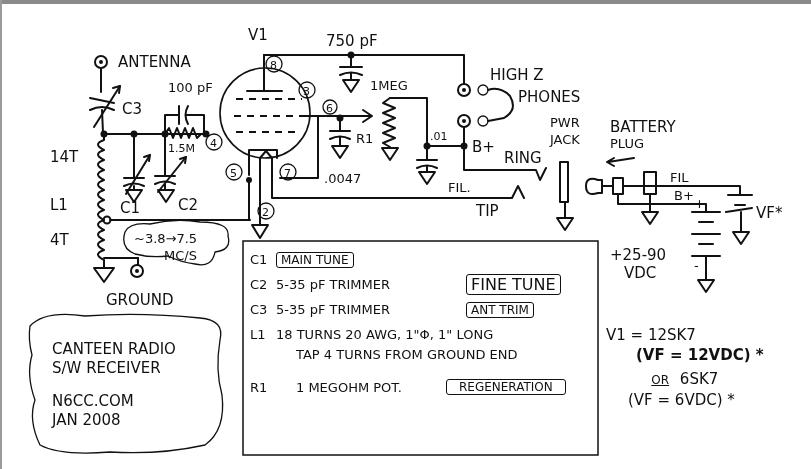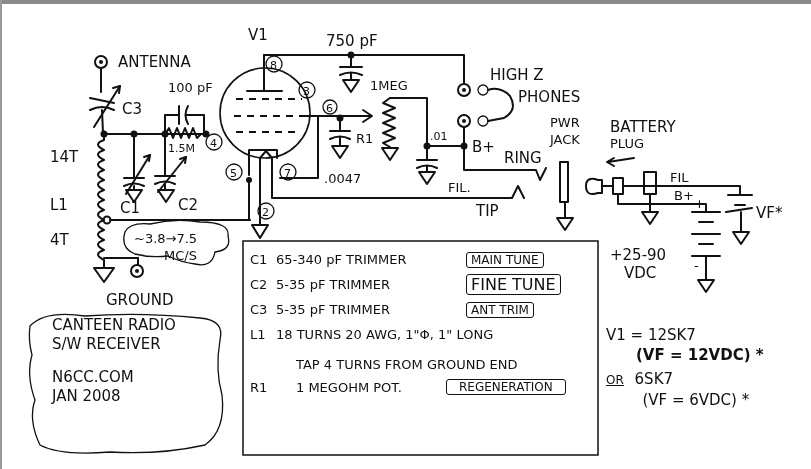--- a/index.html
+++ b/index.html
@@ -261,58 +261,57 @@
     <line x1="741" y1="212" x2="741" y2="232" class="w"></line>
     <path d="M733 232 L749 232 L741 244 Z" class="w"></path>
   </g>
   <text x="756" y="218" class="lbl lbl-l">VF*</text>
 
   <path d="M30 326 Q45 310 85 316 Q140 312 200 318 Q225 320 220 340 Q215 370 222 395 Q226 430 205 445 Q160 455 110 452 Q60 456 40 445 Q28 420 35 400 Q26 375 32 355 Q28 340 30 326 Z" class="thin"></path>
 
   <rect x="243" y="241" width="355" height="214" class="thin" style="stroke-width:1.5"></rect>
 </svg>
 
-<div style="position:absolute;left:52px;top:316px;width:170px;font-family:'DejaVu Sans',sans-serif;font-size:15px;line-height:19px;">
+<div style="position:absolute;left:52px;top:340px;width:170px;font-family:'DejaVu Sans',sans-serif;font-size:15px;line-height:19px;">
   <div>CANTEEN RADIO</div>
   <div>S/W RECEIVER</div>
   <div style="margin-top:14px;">N6CC.COM</div>
   <div>JAN 2008</div>
 </div>
 
 <div style="position:absolute;left:250px;top:247px;width:345px;font-family:'DejaVu Sans',sans-serif;font-size:13px;">
   <div style="height:25px;display:flex;align-items:center;">
     <span style="width:26px;">C1</span>
-    <span style="width:190px;">65-340 pF TRIMMER</span>
     <span style="border:1.5px solid #111;border-radius:3px;padding:0 4px;font-size:12px;">MAIN TUNE</span>
   </div>
   <div style="height:25px;display:flex;align-items:center;">
     <span style="width:26px;">C2</span>
     <span style="width:190px;">5-35 pF TRIMMER</span>
     <span style="border:1.5px solid #111;border-radius:3px;padding:0 4px;font-size:16px;">FINE TUNE</span>
   </div>
   <div style="height:25px;display:flex;align-items:center;">
     <span style="width:26px;">C3</span>
     <span style="width:190px;">5-35 pF TRIMMER</span>
     <span style="border:1.5px solid #111;border-radius:3px;padding:0 4px;font-size:12px;">ANT TRIM</span>
   </div>
   <div style="height:25px;display:flex;align-items:center;">
     <span style="width:26px;">L1</span>
     <span>18 TURNS 20 AWG, 1"Φ, 1" LONG</span>
   </div>
-  <div style="height:25px;display:flex;align-items:flex-end;padding-left:46px;">
+  <div style="height:25px;display:flex;align-items:flex-start;padding-left:46px;">
     <span>TAP 4 TURNS FROM GROUND END</span>
   </div>
   <div style="height:30px;display:flex;align-items:center;">
     <span style="width:26px;">R1</span>
     <span style="width:150px;margin-left:20px;">1 MEGOHM POT.</span>
     <span style="border:1.5px solid #111;border-radius:3px;padding:0 12px;font-size:12px;">REGENERATION</span>
   </div>
 </div>
 
 <div style="position:absolute;left:606px;top:325px;font-family:'DejaVu Sans',sans-serif;font-size:15px;line-height:20px;">
   <div>V1 = 12SK7</div>
   <div style="padding-left:30px;font-weight:bold;">(VF = 12VDC) *</div>
-  <div style="margin-top:4px;">
+  <div style="margin-top:4px;text-align:center;">
     <span style="text-decoration:underline;font-size:12px;">OR</span>
     <span style="margin-left:6px;">6SK7</span>
   </div>
-  <div style="padding-left:22px;text-align:center;">(VF = 6VDC) *</div>
+  <div style="padding-left:22px;">(VF = 6VDC) *</div>
 </div>
 
 </body></html>

